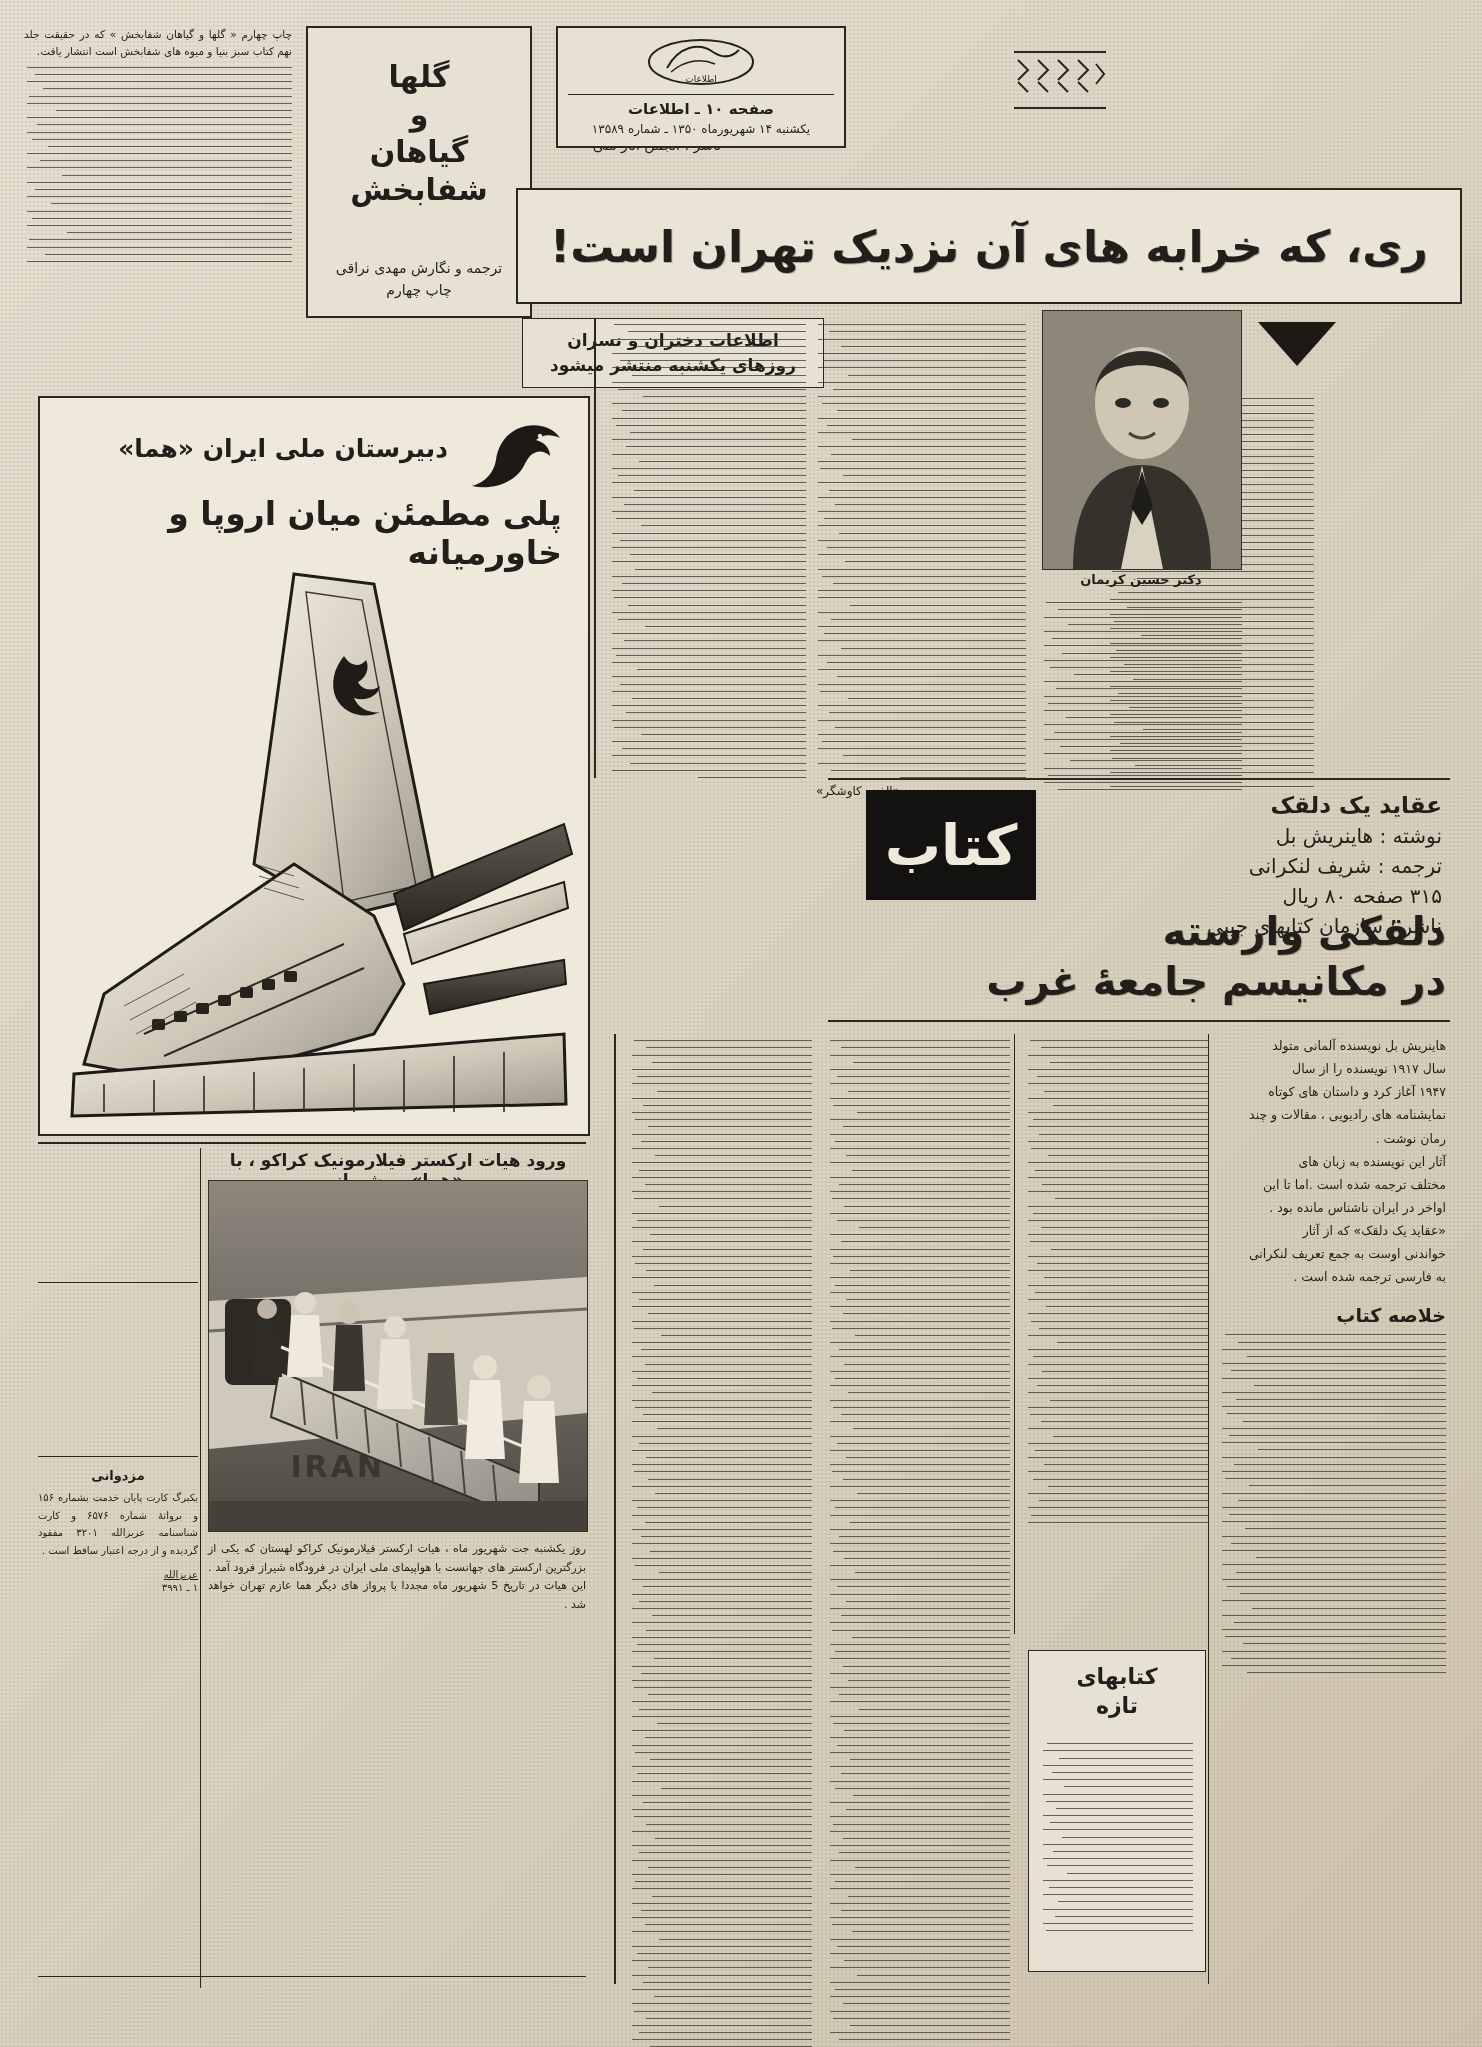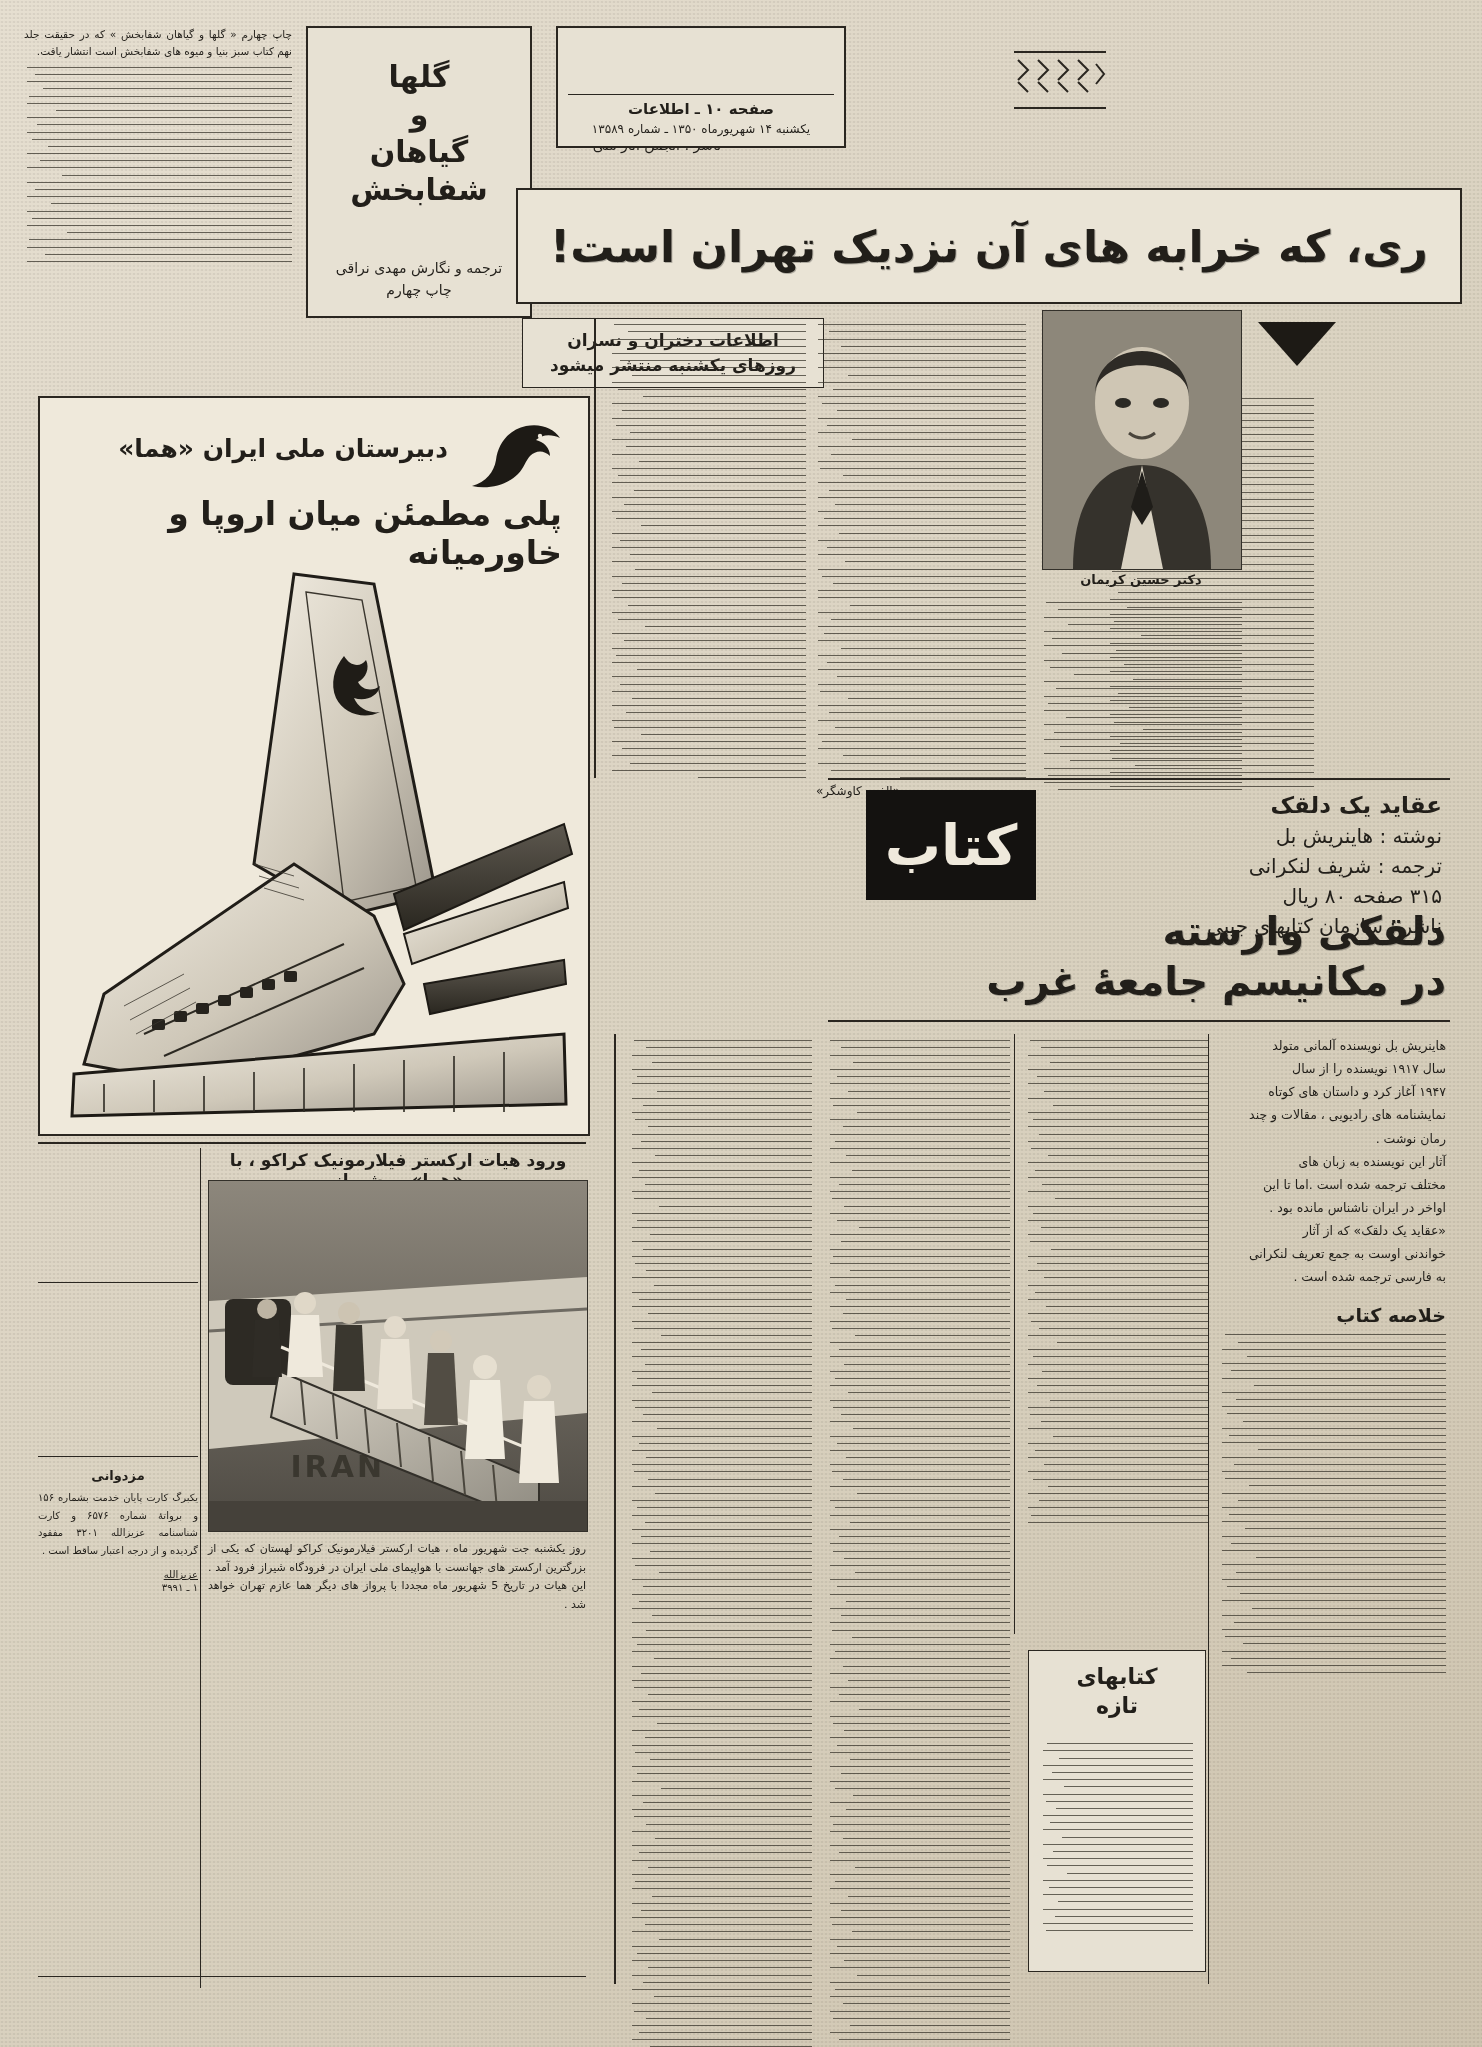--- a/index.html
+++ b/index.html
@@ -60,20 +60,28 @@
       <span>دکتر حسین کریمان</span>
     </div>
     <div style="font-size:14px;text-align:center;margin-top:4px;">۳۲۰ + ۷۵۶ صفحه</div>
     <div style="font-size:14px;text-align:center;margin-top:4px;">
       <span>ناشر :</span>
       <span>انجمن آثار ملی</span>
     </div>
   </div>
 
   <div class="frame" style="left:556px;top:26px;width:286px;height:118px;background:#e7e1d3;">
+    <div style="position:absolute;left:0;right:0;top:6px;text-align:center;">
+      <svg width="120" height="56" viewBox="0 0 120 56">
+        <ellipse cx="60" cy="28" rx="52" ry="22" fill="none" stroke="#24211b" stroke-width="2"></ellipse>
+        <path d="M26,34 C38,12 58,8 72,18 C84,26 92,22 98,16" fill="none" stroke="#24211b" stroke-width="2"></path>
+        <path d="M30,38 C44,26 60,24 74,30" fill="none" stroke="#24211b" stroke-width="1.5"></path>
+        <text x="60" y="48" text-anchor="middle" font-size="9" fill="#24211b" font-family="DejaVu Sans">اطلاعات</text>
+      </svg>
+    </div>
     <div class="hr" style="position:absolute;left:10px;right:10px;top:66px;height:1px;"></div>
     <div style="position:absolute;left:0;right:0;top:72px;text-align:center;font-size:15px;font-weight:bold;" class="txt">صفحه ۱۰ ـ اطلاعات</div>
     <div style="position:absolute;left:0;right:0;top:94px;text-align:center;font-size:12px;" class="txt">یکشنبه ۱۴ شهریورماه ۱۳۵۰ ـ شماره ۱۳۵۸۹</div>
   </div>
 
   <div class="frame" style="left:306px;top:26px;width:222px;height:288px;background:#e7e1d3;">
     <div style="position:absolute;right:0;left:0;top:30px;text-align:center;font-size:30px;font-weight:bold;line-height:1.25;" class="txt">
       <div>گلها</div>
       <div>و</div>
       <div>گیاهان</div>

